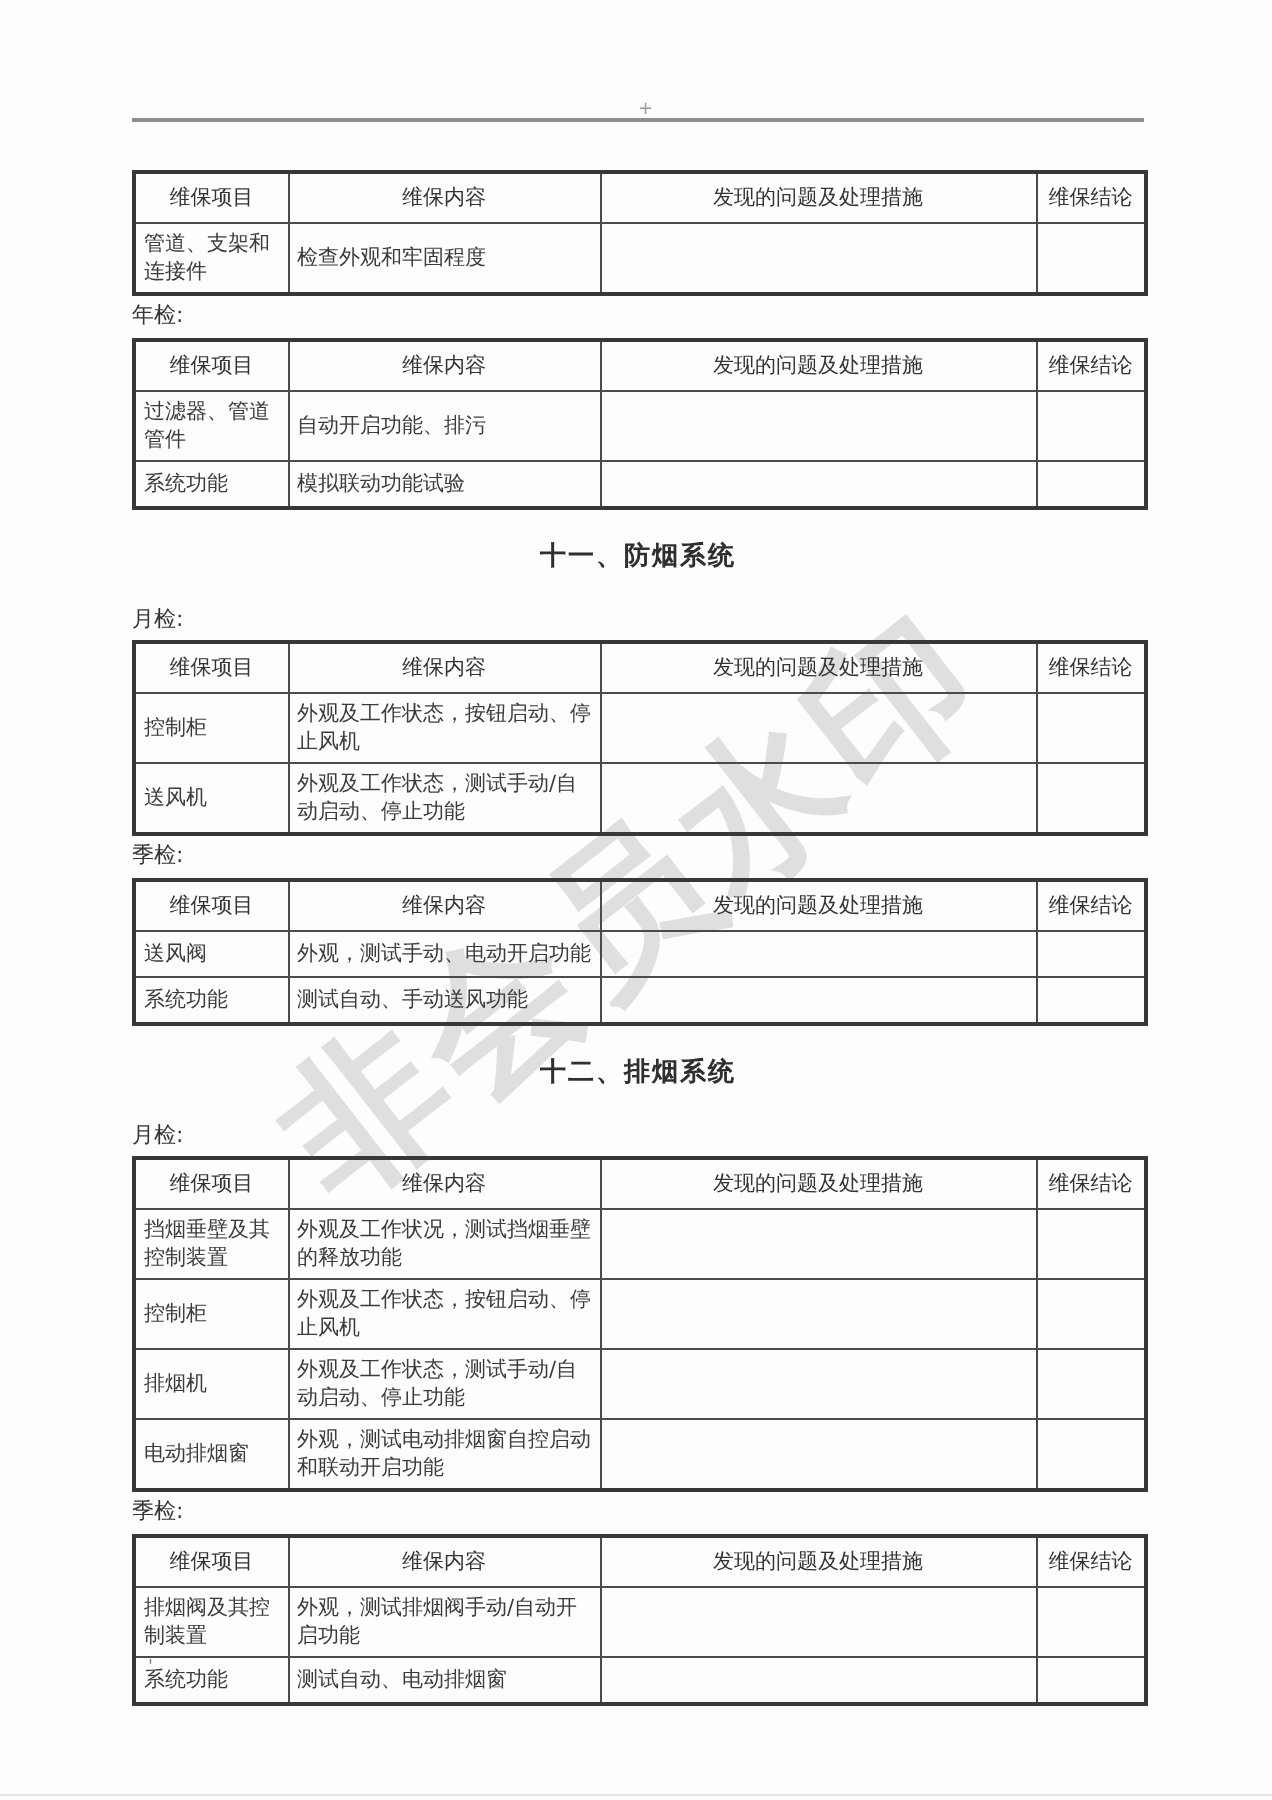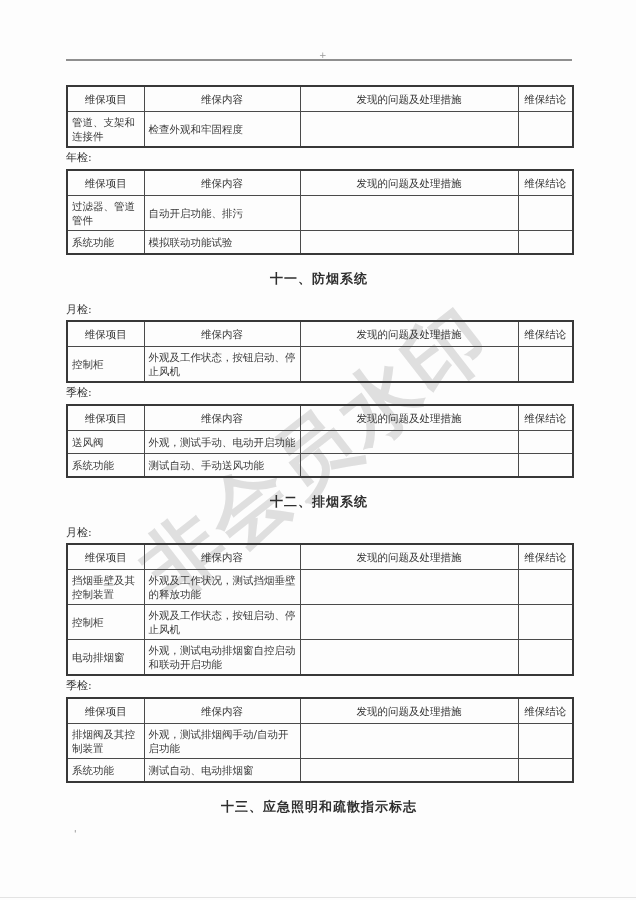--- a/index.html
+++ b/index.html
@@ -135,20 +135,26 @@
           <th>维保结论</th>
         </tr>
       </thead>
       <tbody>
         <tr class="r2">
           <td>控制柜</td>
           <td>外观及工作状态，按钮启动、停止风机</td>
           <td></td>
           <td></td>
         </tr>
+        <tr class="r2">
+          <td>送风机</td>
+          <td>外观及工作状态，测试手动/自动启动、停止功能</td>
+          <td></td>
+          <td></td>
+        </tr>
       </tbody>
     </table>
 
     <div class="cycle-label">季检:</div>
 
     <table class="mt">
       <colgroup>
           <col class="c1">
           <col class="c2">
           <col class="c3">
@@ -203,20 +209,26 @@
           <td></td>
           <td></td>
         </tr>
         <tr class="r2">
           <td>控制柜</td>
           <td>外观及工作状态，按钮启动、停止风机</td>
           <td></td>
           <td></td>
         </tr>
         <tr class="r2">
+          <td>排烟机</td>
+          <td>外观及工作状态，测试手动/自动启动、停止功能</td>
+          <td></td>
+          <td></td>
+        </tr>
+        <tr class="r2">
           <td>电动排烟窗</td>
           <td>外观，测试电动排烟窗自控启动和联动开启功能</td>
           <td></td>
           <td></td>
         </tr>
       </tbody>
     </table>
 
     <div class="cycle-label">季检:</div>
 
@@ -244,19 +256,18 @@
         </tr>
         <tr class="r1">
           <td>系统功能</td>
           <td>测试自动、电动排烟窗</td>
           <td></td>
           <td></td>
         </tr>
       </tbody>
     </table>
 
-    <div class="section-heading">十三、应急照明和疏散指示标志</div>
 
   </div>
 
   <div class="bottom-dot">'</div>
   <div class="page-bottom-edge"></div>
 </div>
 
 </body></html>

